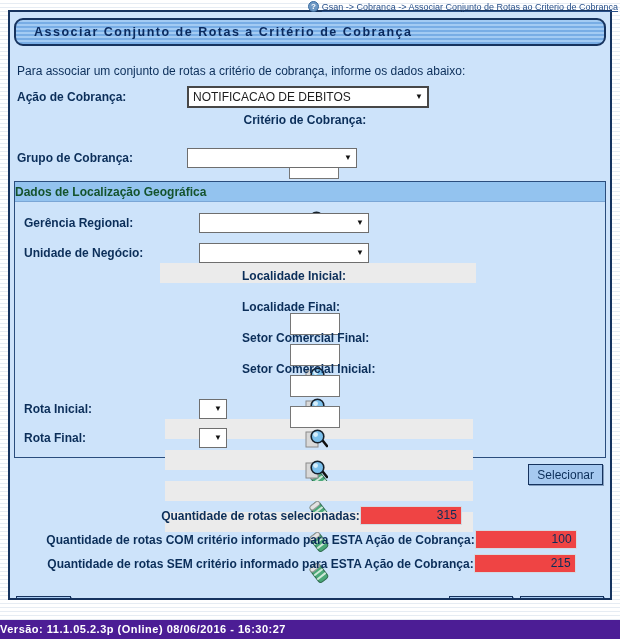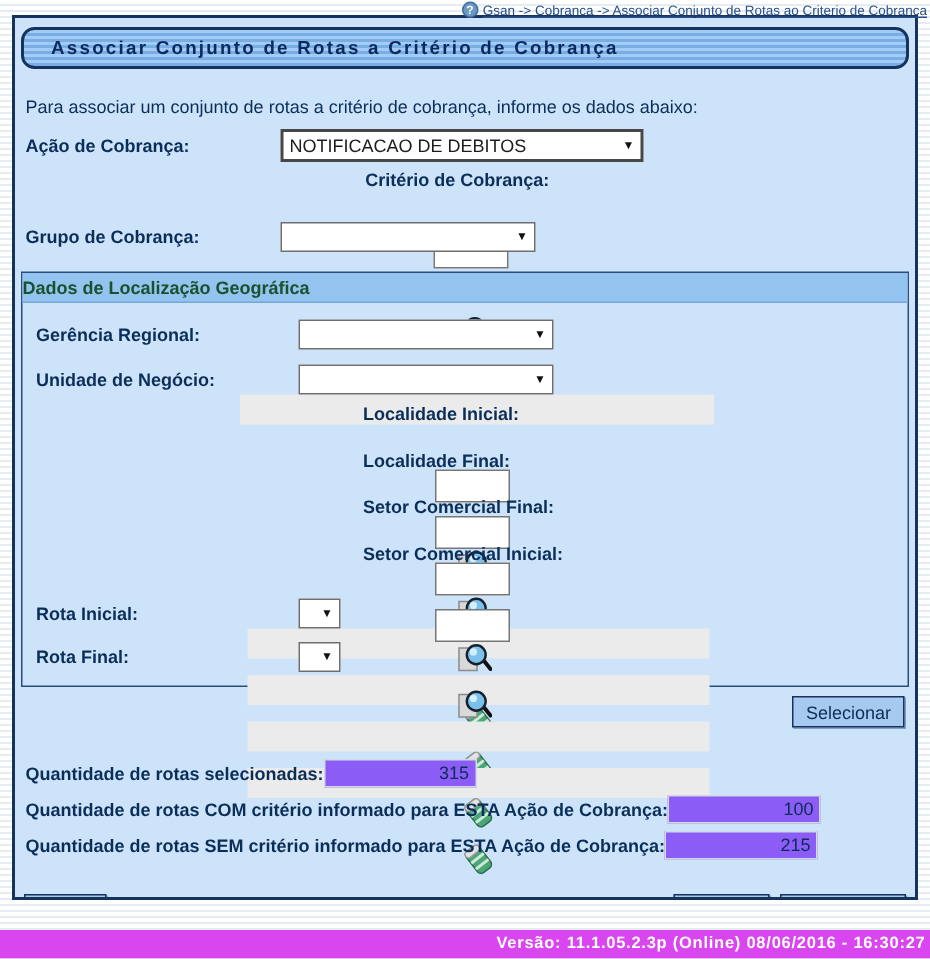--- a/index.html
+++ b/index.html
@@ -69,33 +69,33 @@
   .geo .row { margin-left:9px; }
   .geo .row.first { margin-top:9px; }
   
   .btn {
     height:21px; background:#a6c9f0; border:1px solid #16335e;
     color:#0b2e59; font-size:12px; font-family:inherit; padding:0 8px;
     box-shadow:1px 1px 0 rgba(70,100,140,.55); cursor:pointer;
   }
   .selecionar-row { margin:6px 7px 0 0; text-align:right; }
   .qty-block { margin-top:21px; }
-  .qty-row { display:flex; align-items:center; justify-content:flex-start; margin:5px 4px 0 7px; }
+  .qty-row { display:flex; align-items:center; justify-content:center; margin:5px 4px 0 7px; }
   .qty-row .lbl { width:auto; }
   .qty-val {
-    width:102px; height:19px; flex:none; background:#8b5cf6; border:1px solid #d3d9e0;
+    width:102px; height:19px; flex:none; background:#ef4444; border:1px solid #d3d9e0;
     font-size:12px; color:#0b2e59; text-align:right; line-height:17px; padding:0 4px;
   }
   .actions-row { display:flex; justify-content:space-between; margin:23px 6px 0 6px; }
   .actions-right { display:flex; gap:7px; }
   
   .footer-bar {
     position:absolute; left:0; bottom:0; width:620px; height:19px; z-index:2;
-    background:#d946ef; color:#ffffff; font-size:11px; font-weight:bold;
-    text-align:right; line-height:19px; padding-right:3px; letter-spacing:.5px;
+    background:#4c1d95; color:#ffffff; font-size:11px; font-weight:bold;
+    text-align:left; line-height:19px; padding-right:3px; letter-spacing:.5px;
   }
 </style>
 </head>
 <body>
 
 <div class="breadcrumb">
   <span class="help-icon">?</span>
   <span class="crumb-text">Gsan -&gt; Cobranca -&gt; Associar Conjunto de Rotas ao Criterio de Cobranca</span>
 </div>
 

